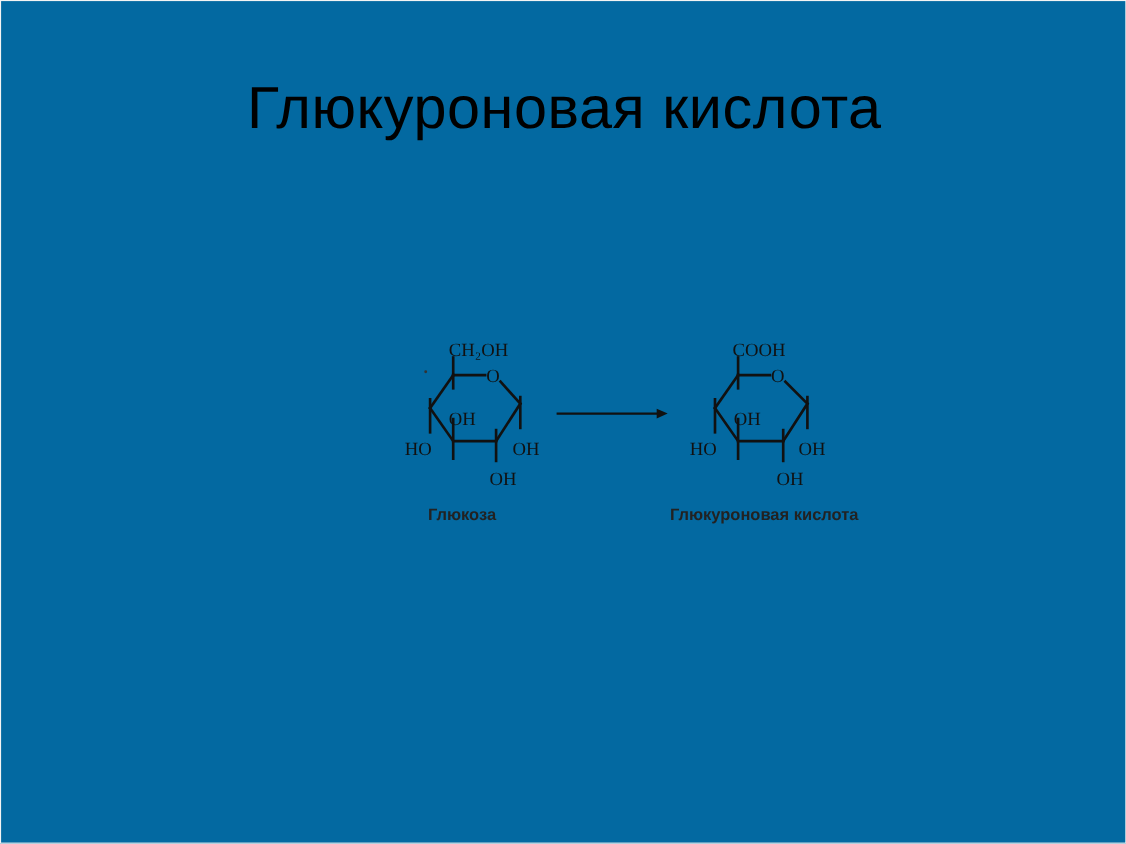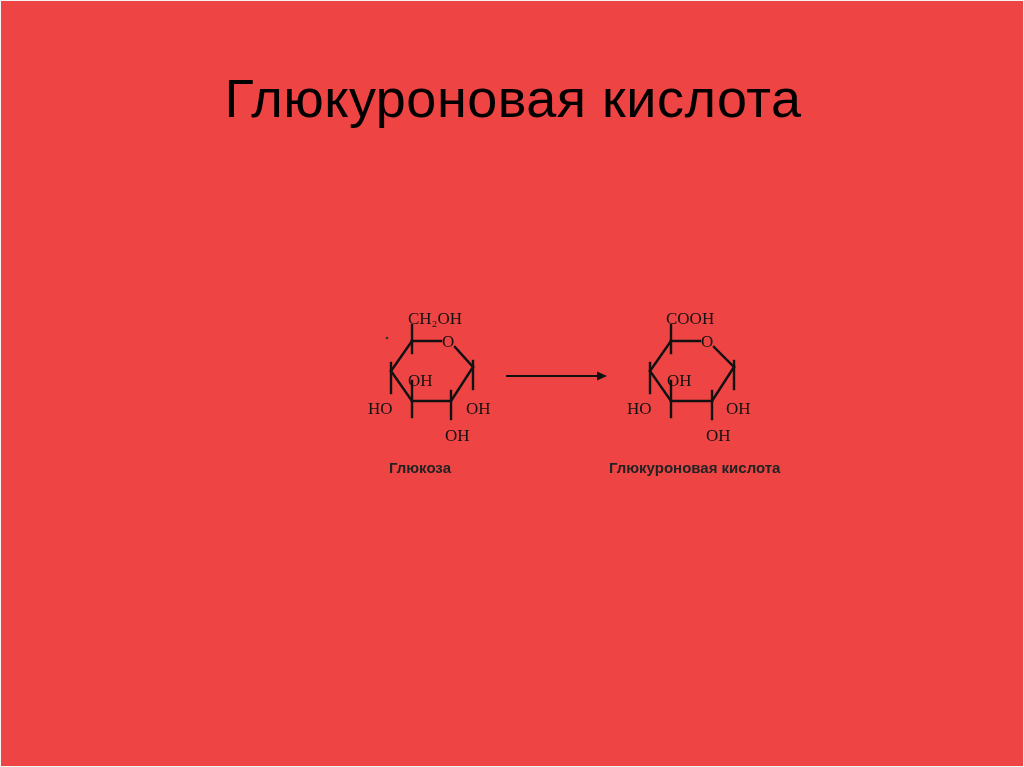--- a/index.html
+++ b/index.html
@@ -12,21 +12,21 @@
       height: 767px;
       position: relative;
       overflow: hidden;
       font-family: "Liberation Sans", sans-serif;
     }
     .slide {
       position: absolute;
       left: 0; top: 0;
       width: 1022px; height: 765px;
       border: 1px solid #f4f4f4;
-      background: #ef4444;
+      background: #0369a1;
     }
     .slide-title {
       position: absolute;
       left: 0;
       top: 62px;
       width: 1024px;
       text-align: center;
       font-family: "Liberation Sans", sans-serif;
       font-size: 54px;
       line-height: 70px;

